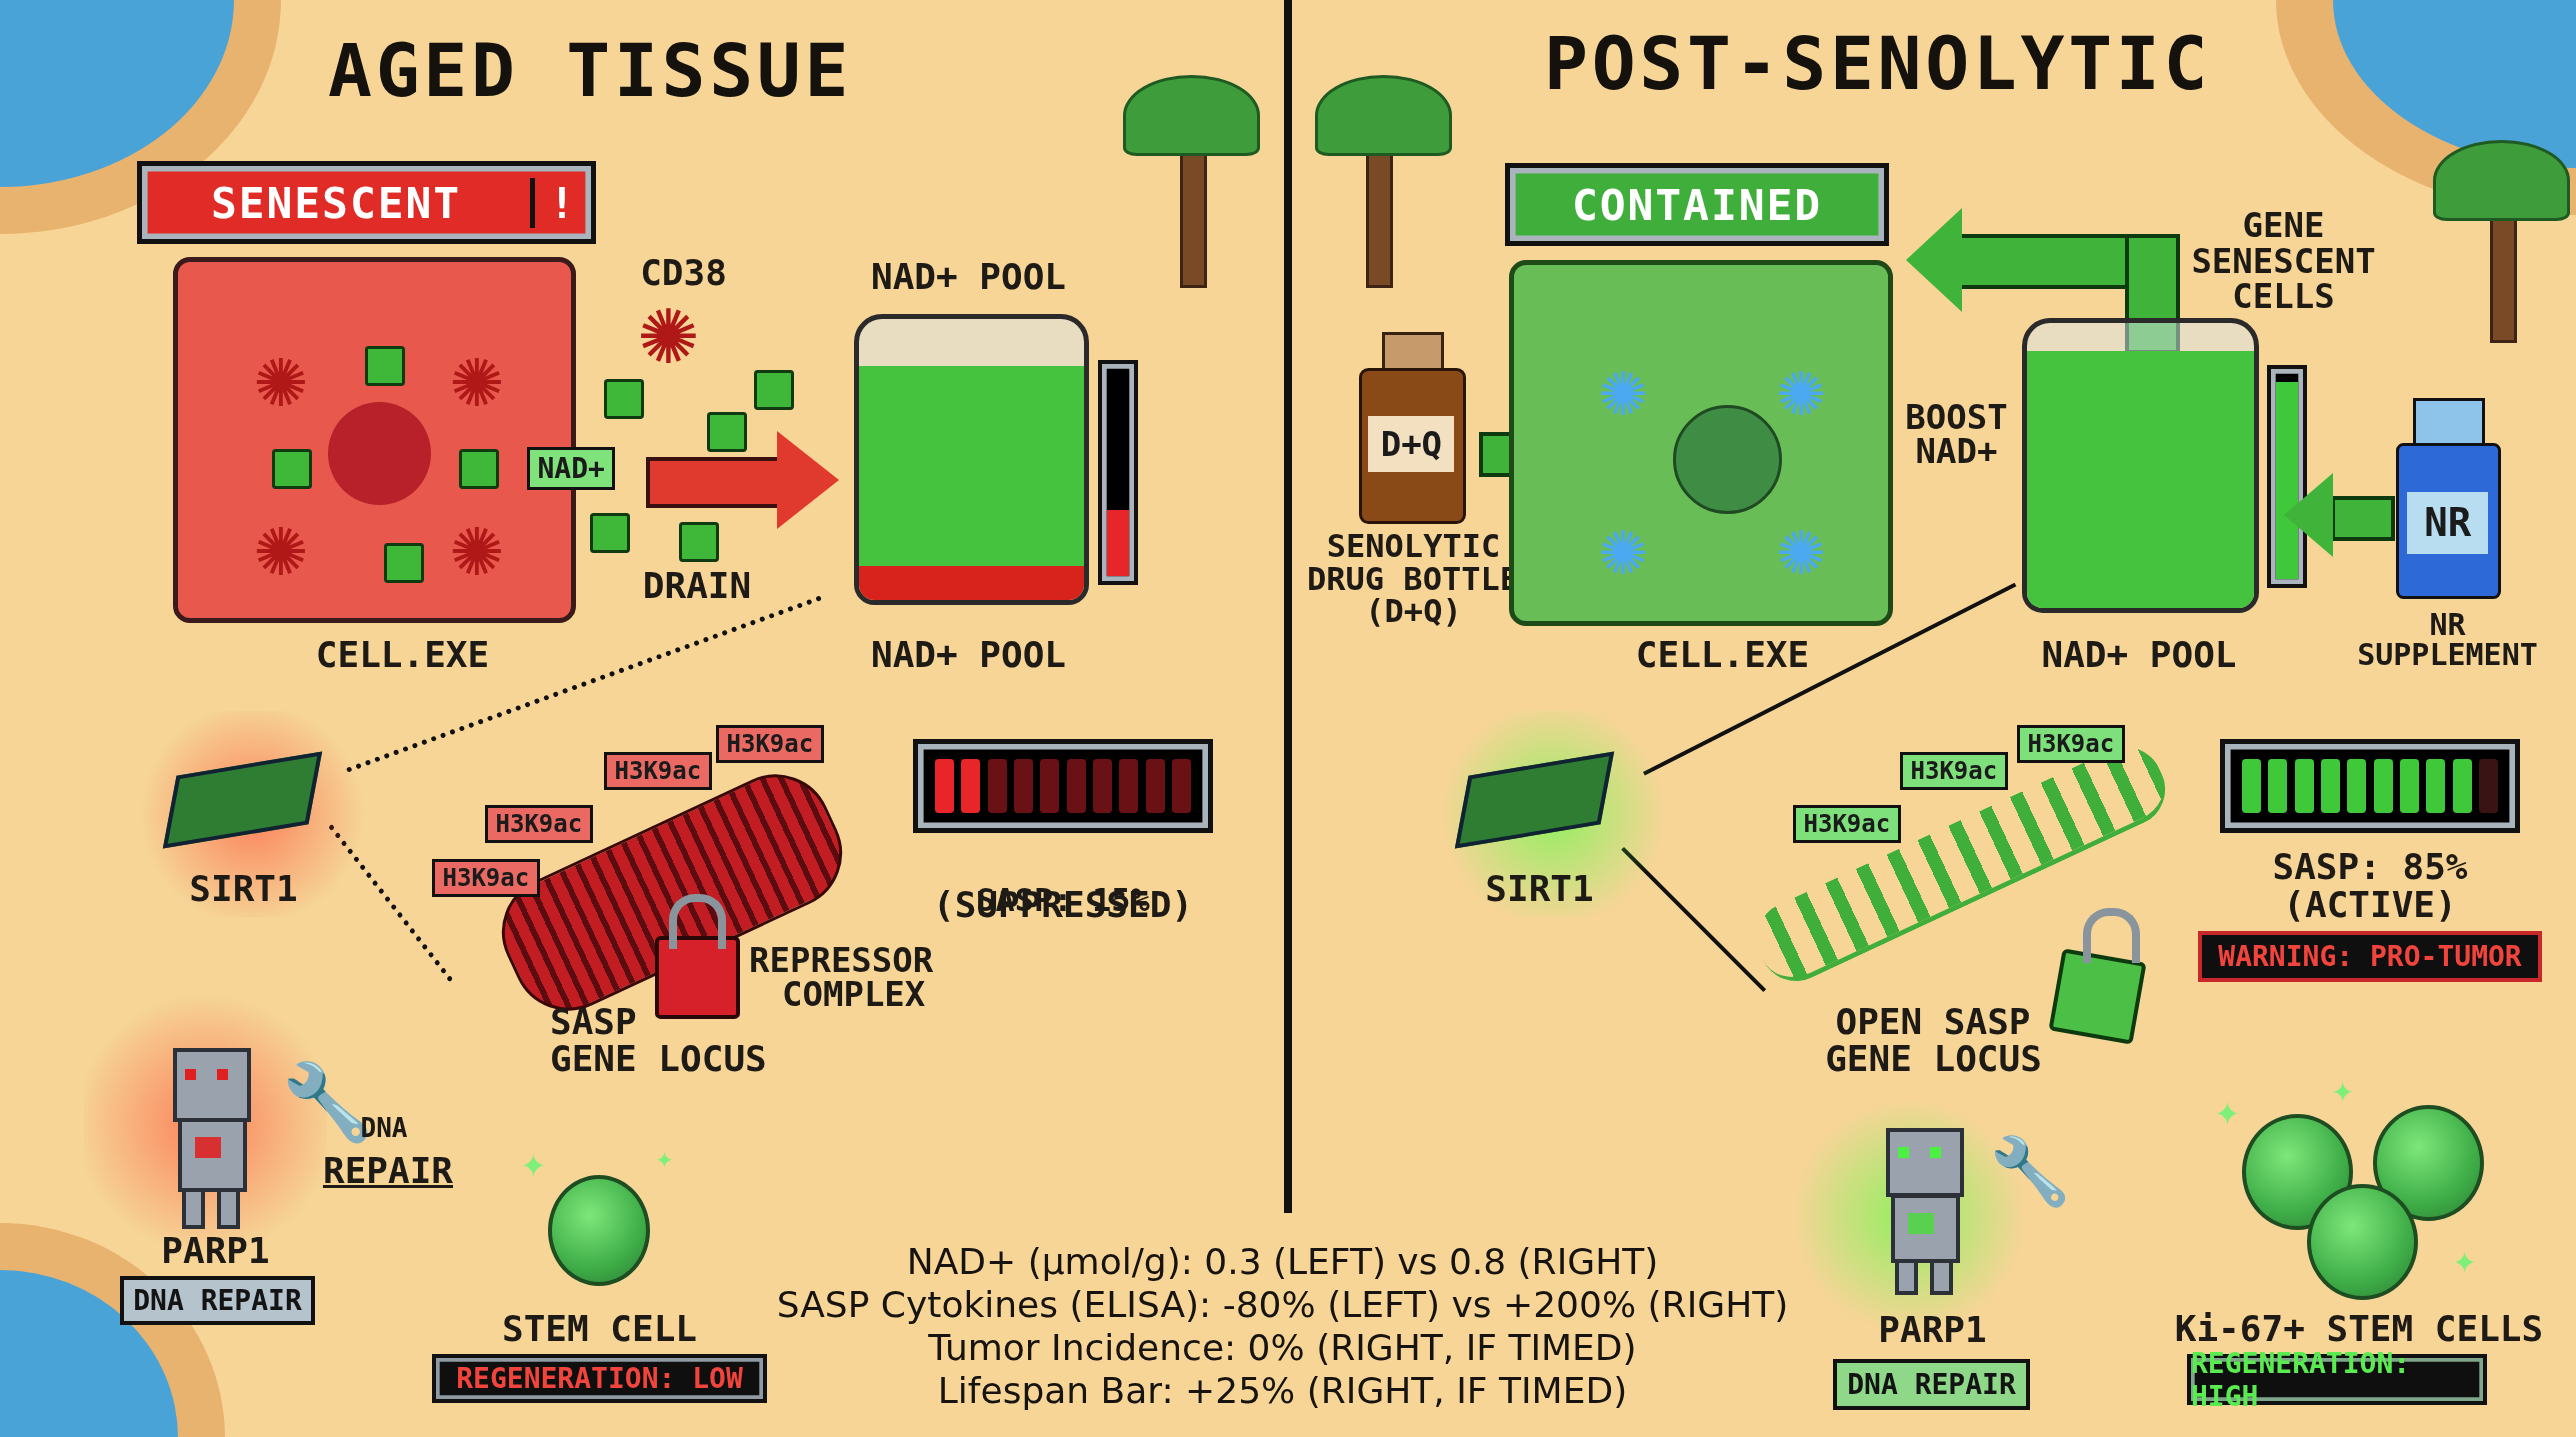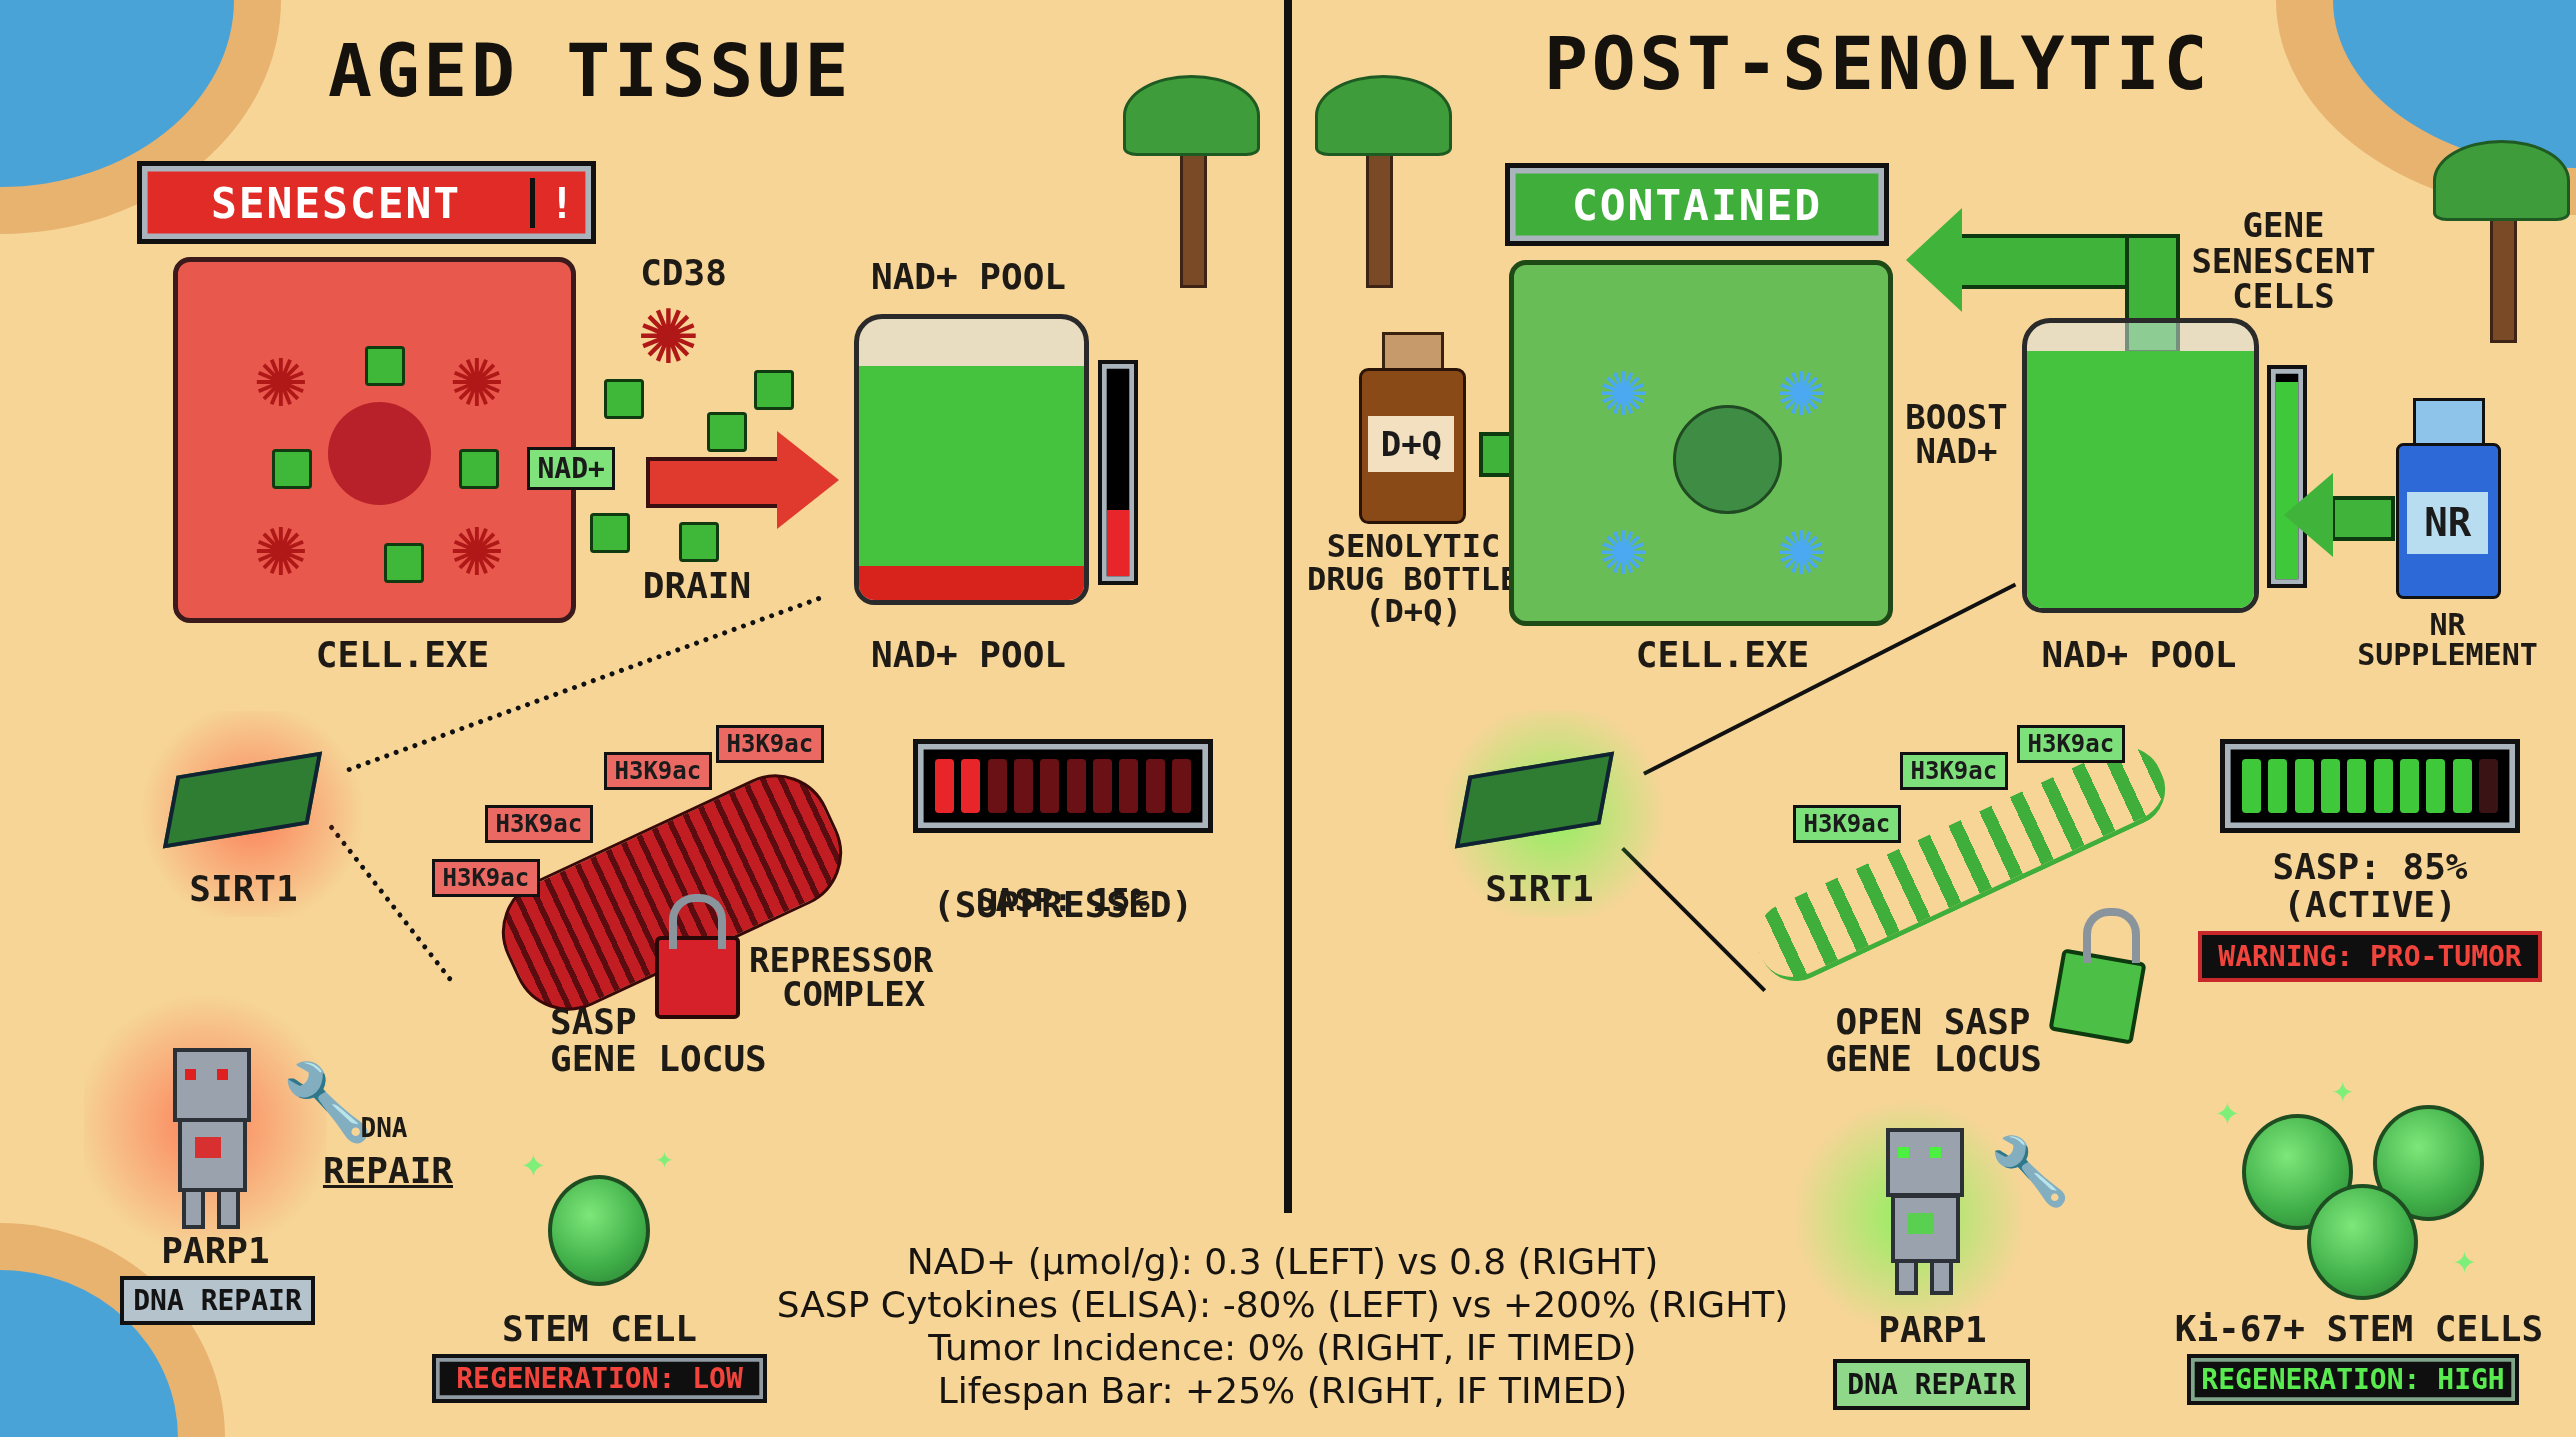--- a/index.html
+++ b/index.html
@@ -255,21 +255,21 @@
 <div class="abs txt" style="left:1867px;top:1310px;width:131px;font-size:36px;">PARP1</div>
 <div class="abs status" style="left:1833px;top:1359px;width:197px;height:51px;background:#8fd88a;font-size:28px;color:#141414;">DNA REPAIR</div>
 
 <div class="abs stem" style="left:2242px;top:1114px;width:103px;height:108px;"></div>
 <div class="abs stem" style="left:2373px;top:1105px;width:103px;height:108px;"></div>
 <div class="abs stem" style="left:2307px;top:1184px;width:103px;height:108px;"></div>
 <div class="abs" style="left:2214px;top:1095px;color:#7ef07a;font-size:32px;">✦</div>
 <div class="abs" style="left:2331px;top:1076px;color:#7ef07a;font-size:28px;">✦</div>
 <div class="abs" style="left:2452px;top:1245px;color:#7ef07a;font-size:30px;">✦</div>
 <div class="abs txt" style="left:2172px;top:1309px;width:374px;font-size:36px;">Ki-67+ STEM CELLS</div>
-<div class="abs status" style="left:2187px;top:1354px;width:332px;height:51px;background:#0f0f0f;box-shadow:inset 0 0 0 3.7px #7fa58a;color:#5aeb50;font-size:28px;">REGENERATION: HIGH</div>
+<div class="abs status" style="left:2187px;top:1354px;width:300px;height:51px;background:#0f0f0f;box-shadow:inset 0 0 0 3.7px #7fa58a;color:#5aeb50;font-size:28px;">REGENERATION: HIGH</div>
 
 <div class="abs stats" style="left:730px;top:1240px;width:1105px;">
   <div>NAD+ (µmol/g): 0.3 (LEFT) vs 0.8 (RIGHT)</div>
   <div>SASP Cytokines (ELISA): -80% (LEFT) vs +200% (RIGHT)</div>
   <div>Tumor Incidence: 0% (RIGHT, IF TIMED)</div>
   <div>Lifespan Bar: +25% (RIGHT, IF TIMED)</div>
 </div>
 
 
 </body></html>

